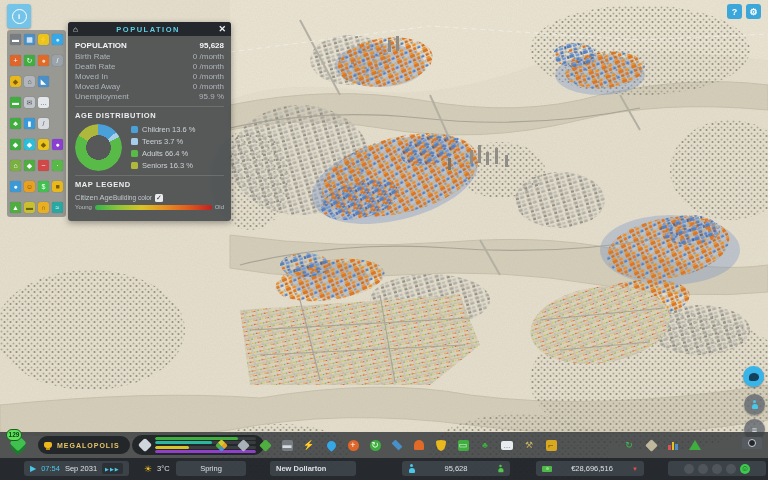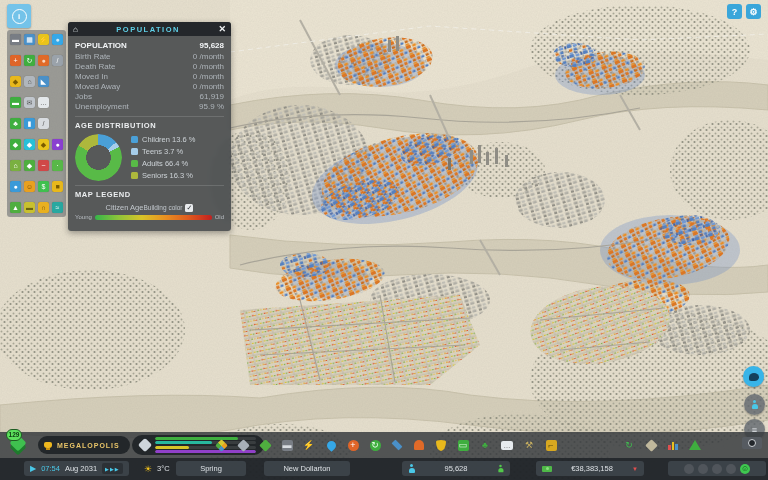--- a/index.html
+++ b/index.html
@@ -38,21 +38,21 @@
   .sect-title{color:#eceef0;font-weight:bold;font-size:7.5px;letter-spacing:.6px;margin:2px 0 4px;}
   .age-flex{display:flex;align-items:center;gap:9px;margin:2px 0 3px;}
   .donut{width:47px;height:47px;border-radius:50%;flex:none;
     -webkit-mask:radial-gradient(circle closest-side,transparent 0 52%,#000 53%);
     mask:radial-gradient(circle closest-side,transparent 0 52%,#000 53%);}
   .age-legend{display:flex;flex-direction:column;gap:3px;}
   .age-row{display:flex;align-items:center;gap:4px;}
   .age-row .sw{width:7px;height:7px;border-radius:1.5px;flex:none;}
   .age-row .at{color:#cdd2d6;font-size:7.5px;white-space:nowrap;}
   .ml-row{margin:3px 0 5px;}
-  .ml-top{display:flex;justify-content:center;align-items:center;margin-bottom:2px;}
+  .ml-top{display:flex;justify-content:flex-start;align-items:center;margin-bottom:2px;}
   .ml-lab{color:#c2c7cc;font-size:7.5px;}
   .ml-right{display:flex;align-items:center;gap:3px;}
   .ml-tg{color:#c2c7cc;font-size:6.5px;}
   .cb{width:8px;height:8px;background:#e9ebed;border-radius:1.5px;color:#2a2e33;font-size:7px;
     line-height:8px;text-align:center;cursor:pointer;}
   .ml-bar{display:flex;align-items:center;gap:3px;}
   .ml-min,.ml-max{font-size:6px;color:#b8bdc2;flex:none;}
   .grad{flex:1;height:5px;border-radius:2.5px;}
 
   
@@ -99,21 +99,21 @@
   .sb-pill{position:absolute;top:3px;height:15px;background:rgba(64,70,76,.85);border-radius:3px;
     display:flex;align-items:center;font-size:7.5px;color:#dde1e5;padding:0 6px;gap:5px;}
   .sb-time{left:24px;}
   .play{color:#4ac8e8;font-size:8px;cursor:pointer;}
   .t-cyan{color:#4ac8e8;font-weight:normal;}
   .speed-chip{background:#2c3136;border-radius:2px;padding:0 3px;height:11px;display:flex;align-items:center;
     color:#4ac8e8;font-size:5px;letter-spacing:1px;cursor:pointer;}
   .sb-temp{left:140px;background:transparent;padding:0 4px;}
   .sun{color:#f2c21c;font-size:9px;}
   .sb-season{left:176px;width:58px;justify-content:center;}
-  .sb-district{left:264px;width:74px;justify-content:center;cursor:pointer;}
+  .sb-district{left:270px;width:74px;cursor:pointer;font-weight:bold;}
   .sb-pop{left:402px;width:96px;justify-content:space-between;cursor:pointer;}
   .sb-money{left:536px;width:96px;justify-content:space-between;cursor:pointer;}
   .sb-happy{left:668px;width:86px;justify-content:center;gap:4px;}
   .person{width:7px;height:9px;position:relative;flex:none;}
   .person:before{content:"";position:absolute;left:2px;top:0;width:3px;height:3px;border-radius:50%;background:currentColor;}
   .person:after{content:"";position:absolute;left:0.5px;top:3.5px;width:6px;height:5px;border-radius:3px 3px 1px 1px;background:currentColor;}
   .p-cyan{color:#4ac8e8;}.p-green{color:#52c84a;transform:scale(.85);}
   .note{width:10px;height:6px;background:#4fb848;border-radius:1px;position:relative;flex:none;}
   .note:after{content:"";position:absolute;left:3.5px;top:1.5px;width:3px;height:3px;border-radius:50%;background:#8ae07e;}
   .down-arrow{color:#e05050;font-size:6px;}
@@ -322,24 +322,20 @@
           </div>
           <div class="stat-row">
             <span>Moved In</span>
             <span>0 /month</span>
           </div>
           <div class="stat-row">
             <span>Moved Away</span>
             <span>0 /month</span>
           </div>
           <div class="stat-row">
-            <span>Jobs</span>
-            <span>61,919</span>
-          </div>
-          <div class="stat-row">
             <span>Unemployment</span>
             <span>95.9 %</span>
           </div>
         </div>
       <div class="sect-div"></div>
       <div class="sect-title">AGE DISTRIBUTION</div>
       <div class="age-flex">
         <div class="donut" style="background: conic-gradient(rgb(74, 160, 216) 0%, rgb(74, 160, 216) 13.6%, rgb(166, 205, 234) 13.6%, rgb(166, 205, 234) 17.3%, rgb(88, 186, 71) 17.3%, rgb(88, 186, 71) 83.7%, rgb(173, 184, 60) 83.7%, rgb(173, 184, 60) 100%);"></div>
         <div class="age-legend">
             <div class="age-row">
@@ -494,41 +490,41 @@
       </div>
     <div class="cam-chip">
         <i></i>
       </div>
   </div>
 
   <div class="statusbar">
     <div class="sb-pill sb-time">
       <span class="play">▶</span>
       <span class="t-cyan">07:54</span>
-      <span>Aug 2031</span>
+      <span>Sep 2031</span>
       <span class="speed-chip">▶▶▶</span>
     </div>
     <div class="sb-pill sb-temp">
       <span class="sun">☀</span>
       <span>3°C</span>
     </div>
     <div class="sb-pill sb-season">
       <span>Spring</span>
     </div>
     <div class="sb-pill sb-district">
       <span>New Dollarton</span>
     </div>
     <div class="sb-pill sb-pop">
       <span class="person p-cyan"></span>
       <span>95,628</span>
       <span class="person p-green"></span>
     </div>
     <div class="sb-pill sb-money">
       <span class="note"></span>
-      <span>€38,383,158</span>
+      <span>€28,696,516</span>
       <span class="down-arrow">▼</span>
     </div>
     <div class="sb-pill sb-happy">
         <span class="face"></span>
         <span class="face"></span>
         <span class="face"></span>
         <span class="face"></span>
         <span class="face active">☺</span>
       </div>
   </div>

